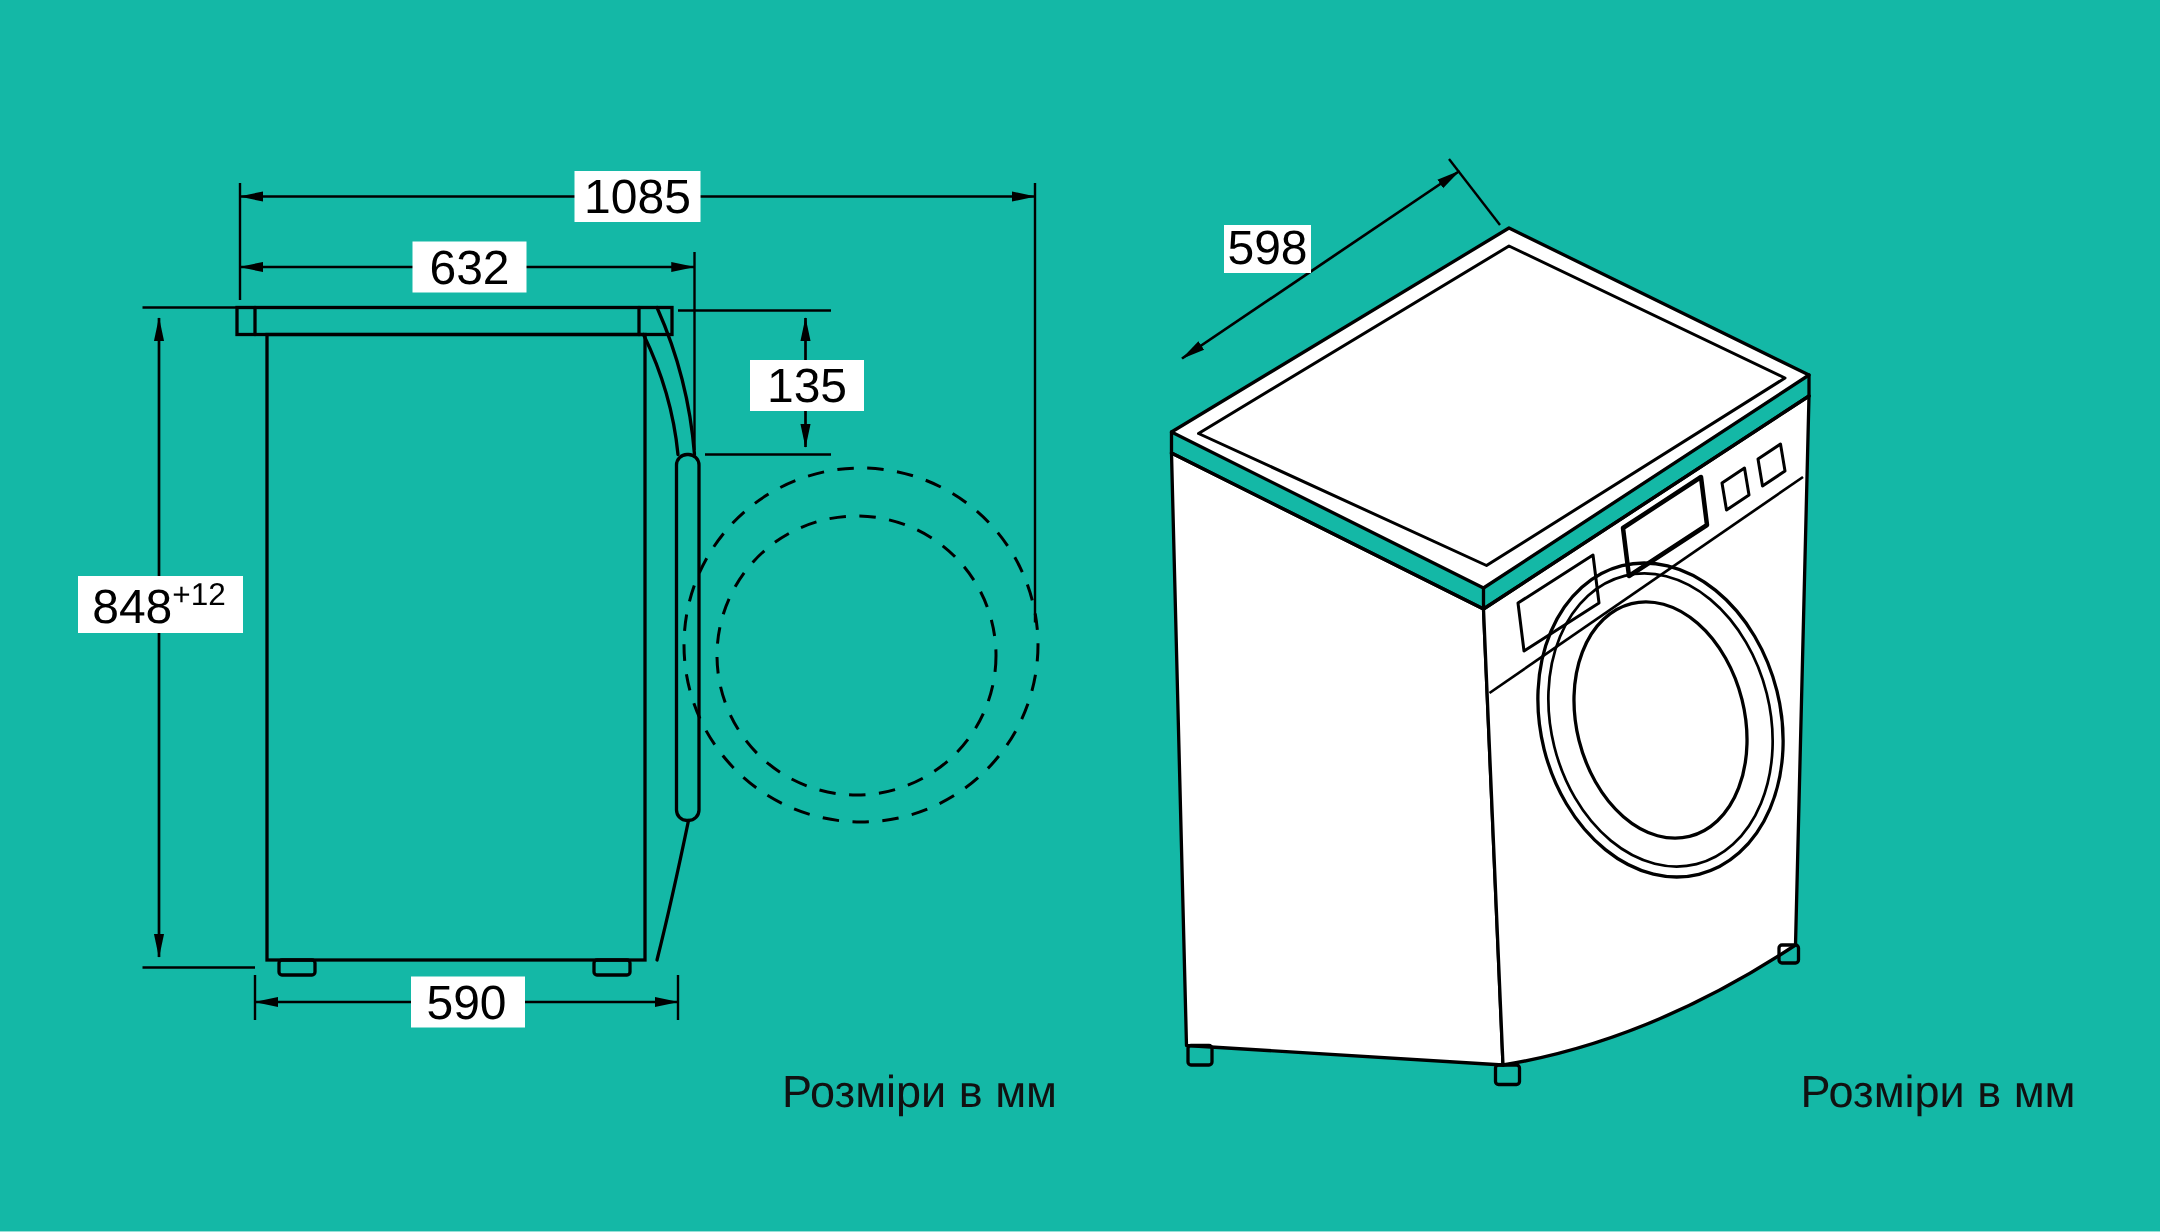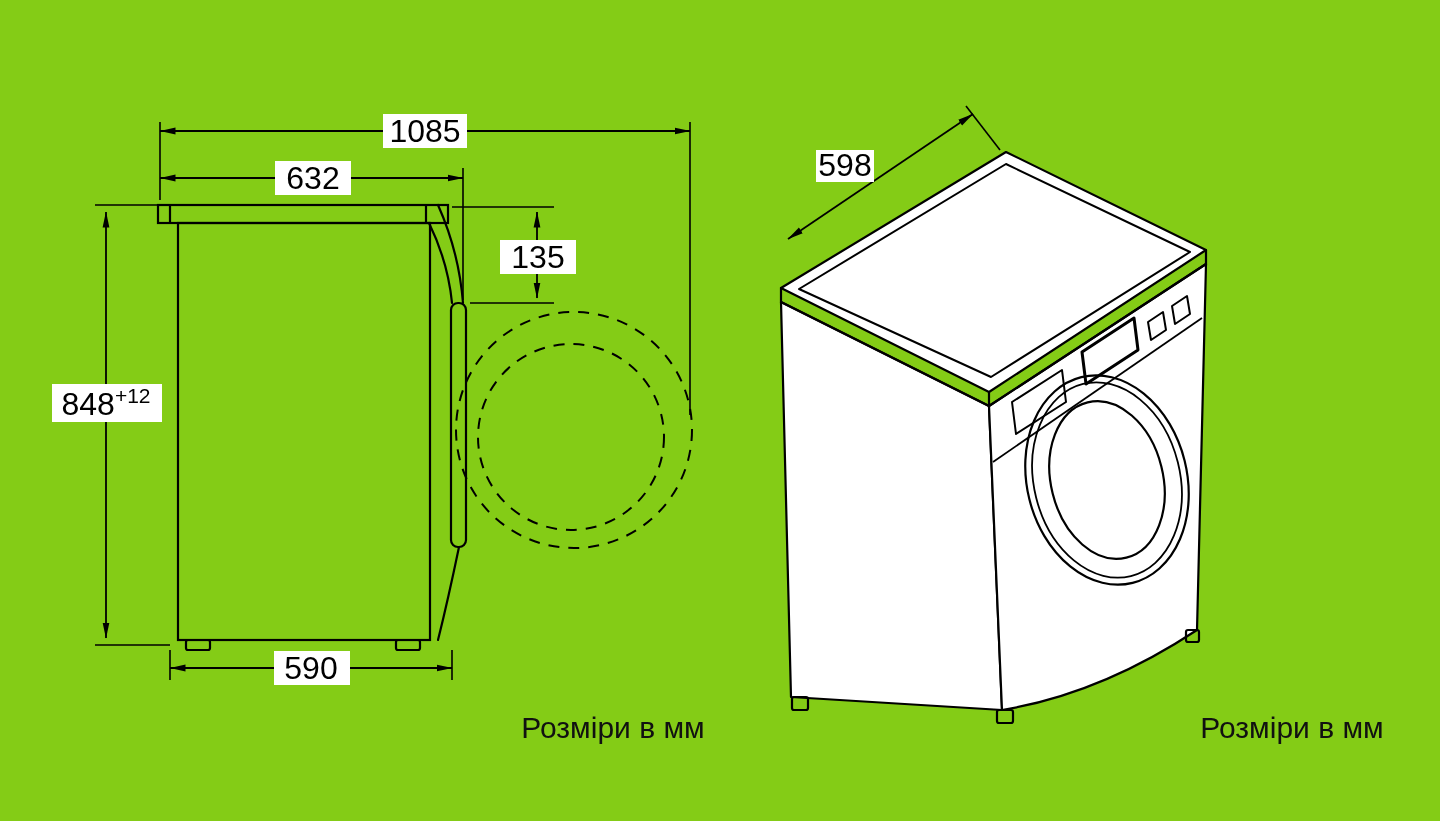--- a/index.html
+++ b/index.html
@@ -1,16 +1,16 @@
 <!DOCTYPE html>
 <html><head>
 <meta charset="utf-8">
 <style>
   html,body{margin:0;padding:0;background:#fff;}
-  .page{position:relative;width:1440px;height:821px;background:#84cc16;overflow:hidden;
+  .page{position:relative;width:1440px;height:821px;background:#14b8a6;overflow:hidden;
         font-family:"Liberation Sans",sans-serif;}
   svg{display:block;}
   .ln{stroke:#000;fill:none;stroke-width:2.2;stroke-linecap:round;}
   .thin{stroke:#000;fill:none;stroke-width:1.8;}
   .ext{stroke:#000;fill:none;stroke-width:1.6;}
   .dim{stroke:#000;fill:none;stroke-width:1.8;}
   .dash{stroke:#000;fill:none;stroke-width:2;stroke-dasharray:11 9;}
   .face{fill:#ffffff;stroke:#000;stroke-width:2.2;stroke-linejoin:round;}
   .detail{fill:#ffffff;stroke:#000;stroke-width:2;stroke-linejoin:round;}
   .display{fill:#ffffff;stroke:#000;stroke-width:3;stroke-linejoin:round;}

